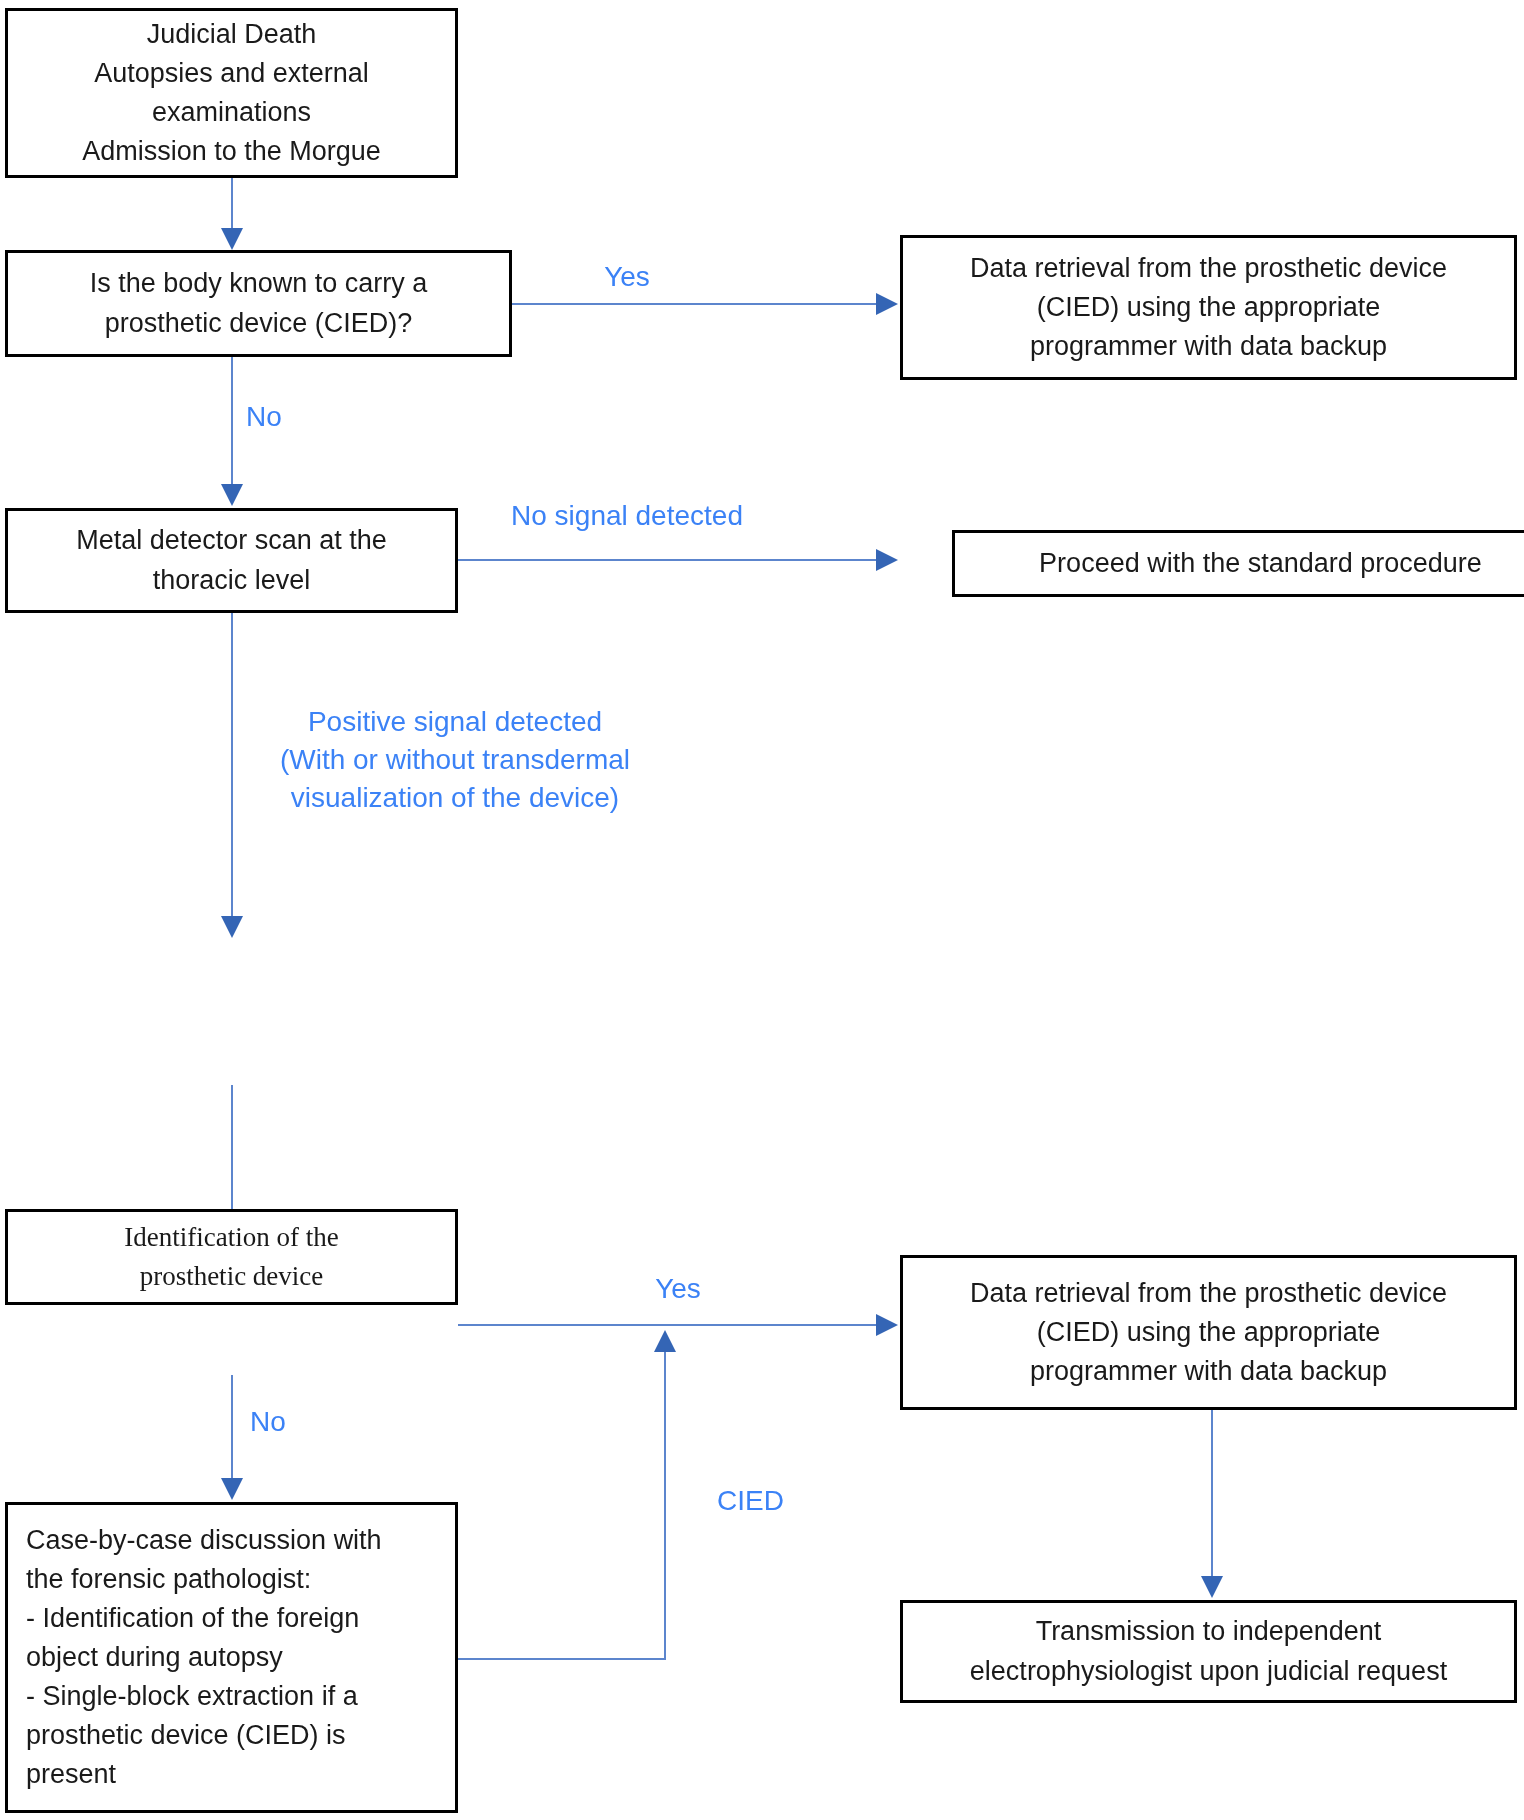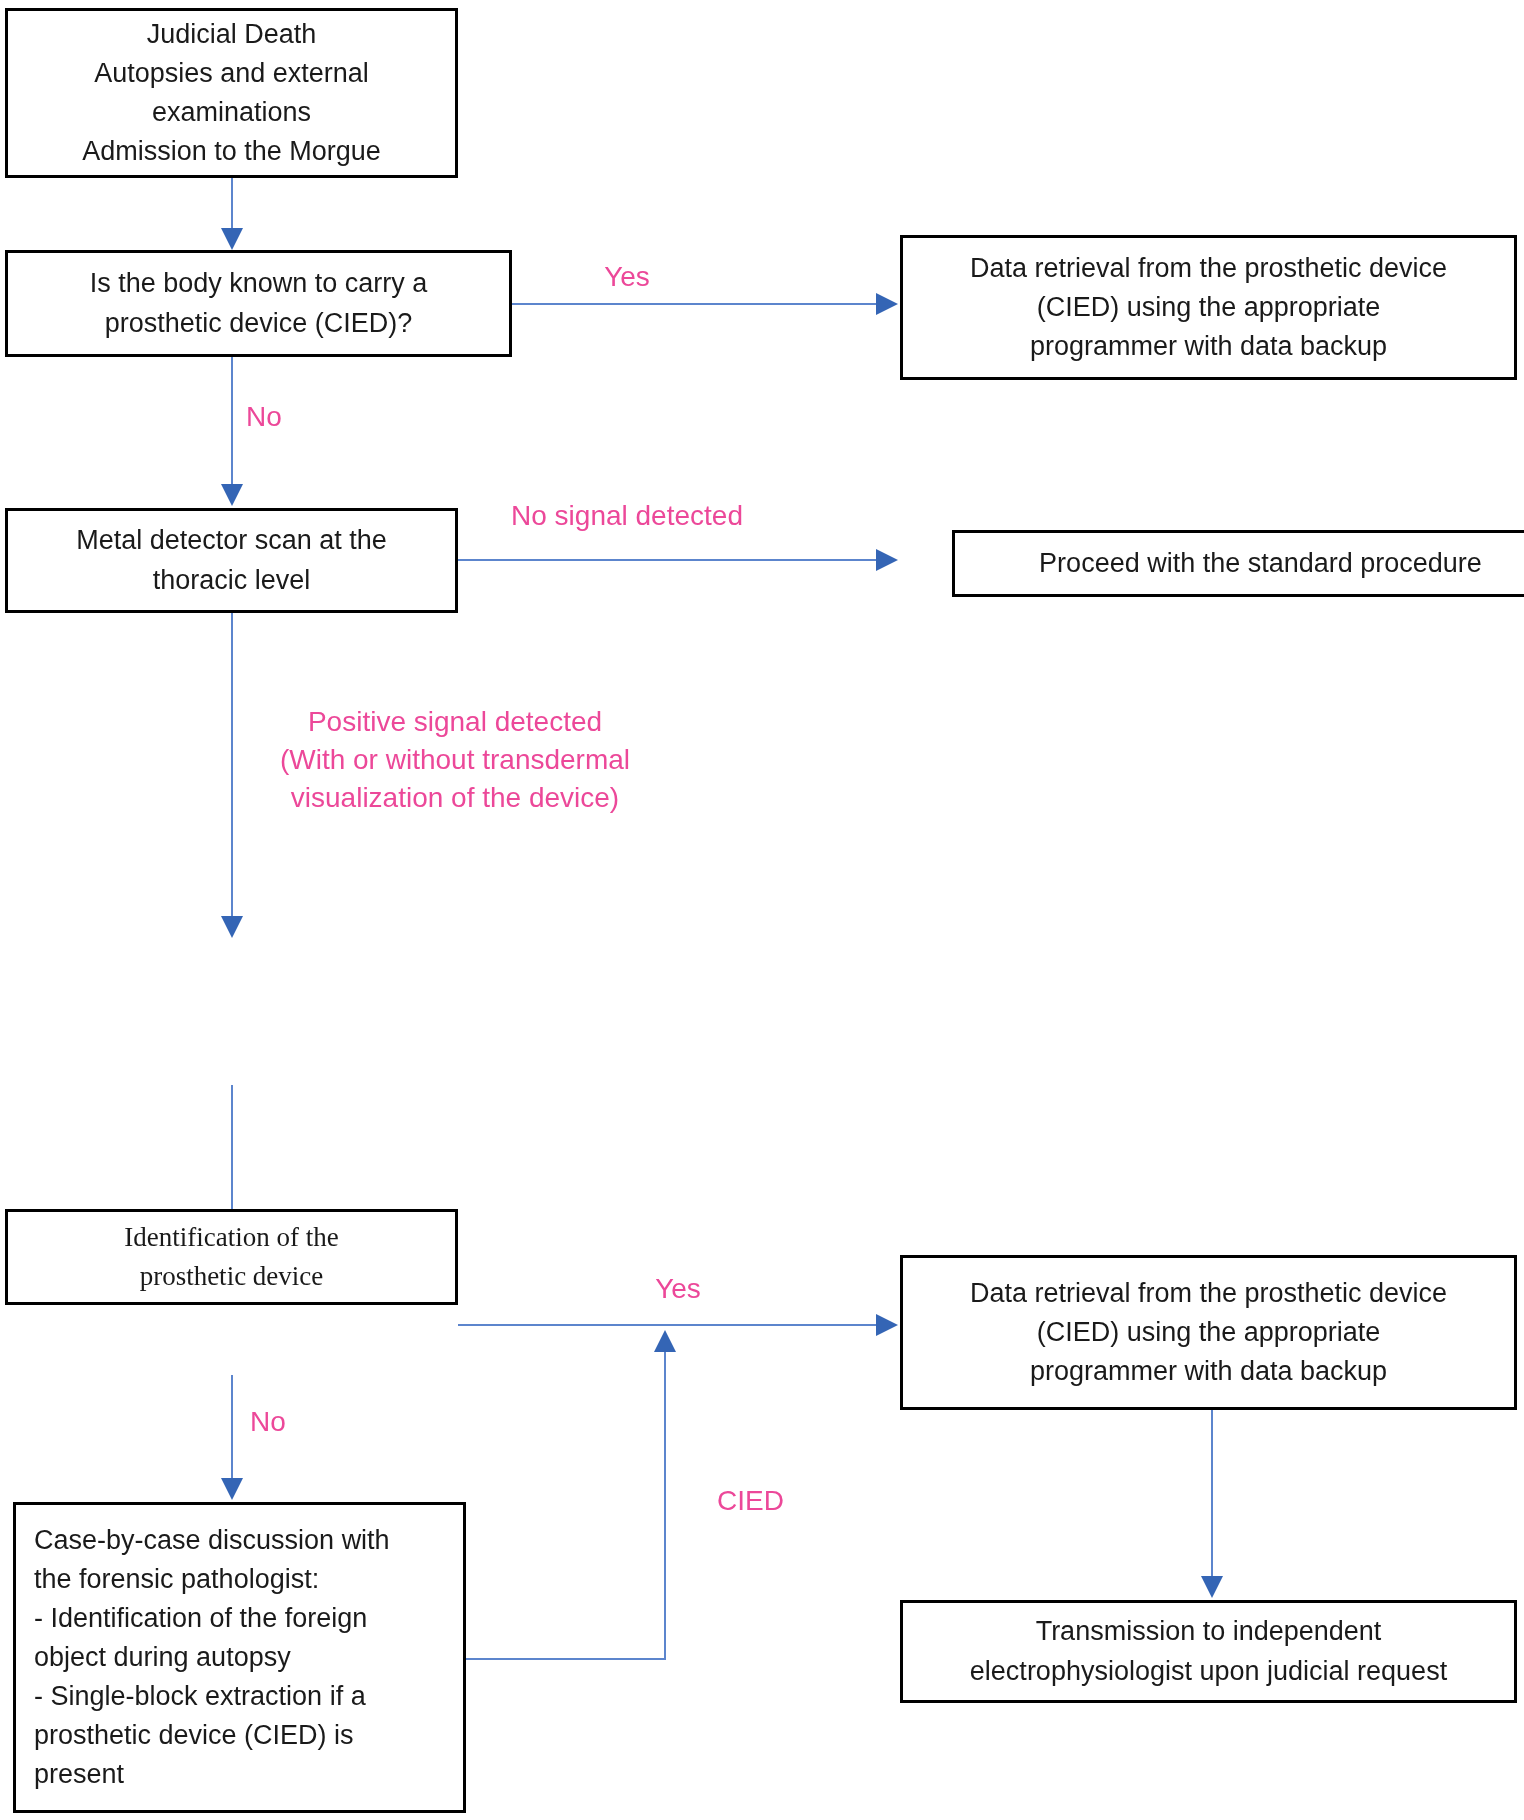--- a/index.html
+++ b/index.html
@@ -28,28 +28,27 @@
     text-align: center;
     font-size: 27px;
     line-height: 1.45;
     white-space: pre-line;
     padding: 6px 14px;
   }
   .node.left-align {
     justify-content: flex-start;
     text-align: left;
     padding: 0 18px;
-    margin-left: 8px;
   }
   .edge-label {
     position: absolute;
     font-size: 28px;
     line-height: 1.35;
     white-space: pre-line;
-    color: #ec4899;
+    color: #3b82f6;
   }
   .edge-label.centered { text-align: center; }
 
   
   #node-judicial-death       { left: 5px;   top: 8px;    width: 453px; height: 170px; }
   #node-carry-question       { left: 5px;   top: 250px;  width: 507px; height: 107px; }
   #node-metal-detector       { left: 5px;   top: 508px;  width: 453px; height: 105px; }
   #node-successive-detection { left: 5px;   top: 940px;  width: 453px; height: 145px; }
   #node-identification       { left: 5px;   top: 1209px; width: 453px; height: 96px; font-family: Liberation Serif, serif; }
   #node-case-by-case         { left: 5px;   top: 1502px; width: 453px; height: 311px; }

